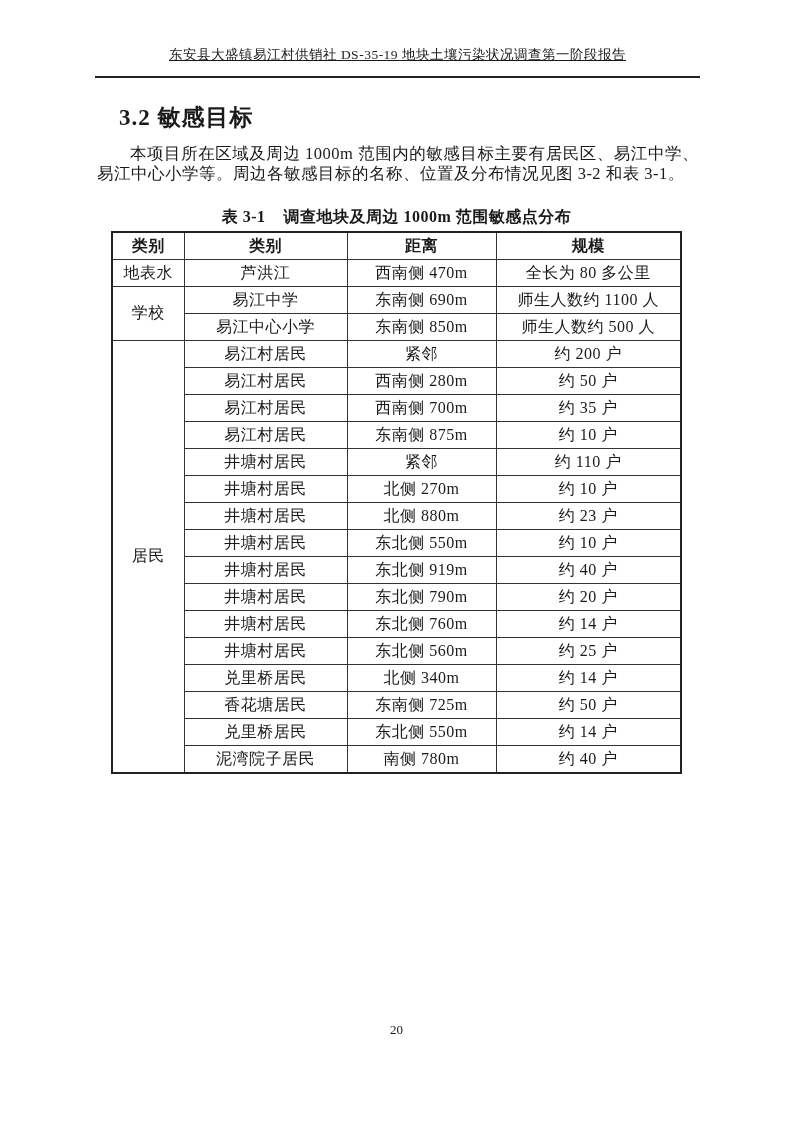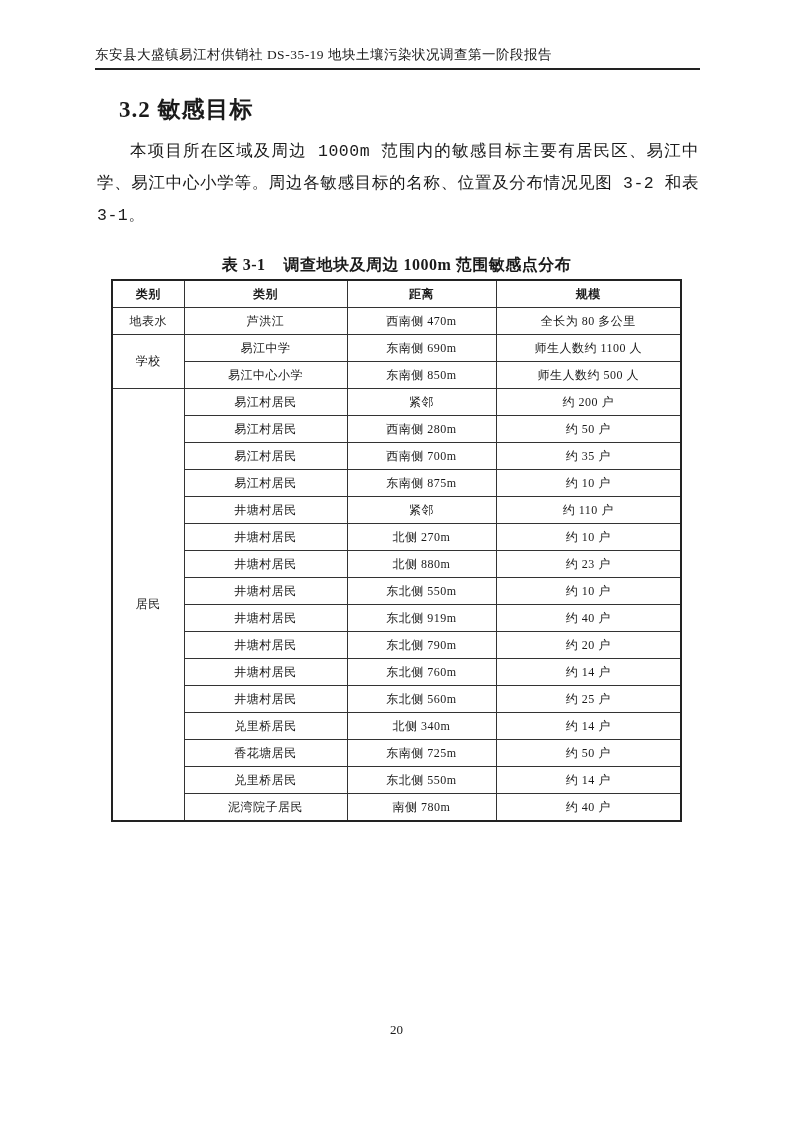--- a/index.html
+++ b/index.html
@@ -13,55 +13,56 @@
     height: 1122px;
     margin: 0 auto;
     background: #ffffff;
     font-family: "Liberation Serif", "DejaVu Serif", serif;
     color: #1a1a1a;
     overflow: hidden;
   }
   .running-head {
     margin: 0 93px 0 95px;
     padding-top: 46px;
-    padding-bottom: 4px;
+    padding-bottom: 12px;
     border-bottom: 2px solid #222;
+    text-align: center;
     font-size: 13.5px;
     letter-spacing: 0.5px;
     white-space: nowrap;
+    text-decoration: underline;
   }
   .section-heading {
     margin: 24px 95px 0 119px;
     font-size: 23px;
     font-weight: bold;
     letter-spacing: 1px;
   }
   .section-paragraph {
     margin: 11px 94px 0 97px;
     font-size: 16.5px;
-    line-height: 32px;
+    line-height: 20px;
     text-align: justify;
     text-indent: 2em;
     letter-spacing: 0.5px;
-    font-family: Liberation Mono, monospace;
   }
   .table-caption {
     margin: 23px 0 3px 0;
     text-align: center;
     font-size: 16px;
     font-weight: bold;
     letter-spacing: 0.5px;
   }
   .table-caption .cap-label { margin-right: 18px; }
   table.sensitive-table {
     width: 569px;
     margin: 0 auto;
     border-collapse: collapse;
     table-layout: fixed;
-    font-size: 12px;
+    font-size: 16px;
     border: 2px solid #222;
   }
   table.sensitive-table col.c1 { width: 72px; }
   table.sensitive-table col.c2 { width: 163px; }
   table.sensitive-table col.c3 { width: 149px; }
   table.sensitive-table col.c4 { width: 185px; }
   table.sensitive-table th,
   table.sensitive-table td {
     border: 1px solid #333;
     height: 26px;

